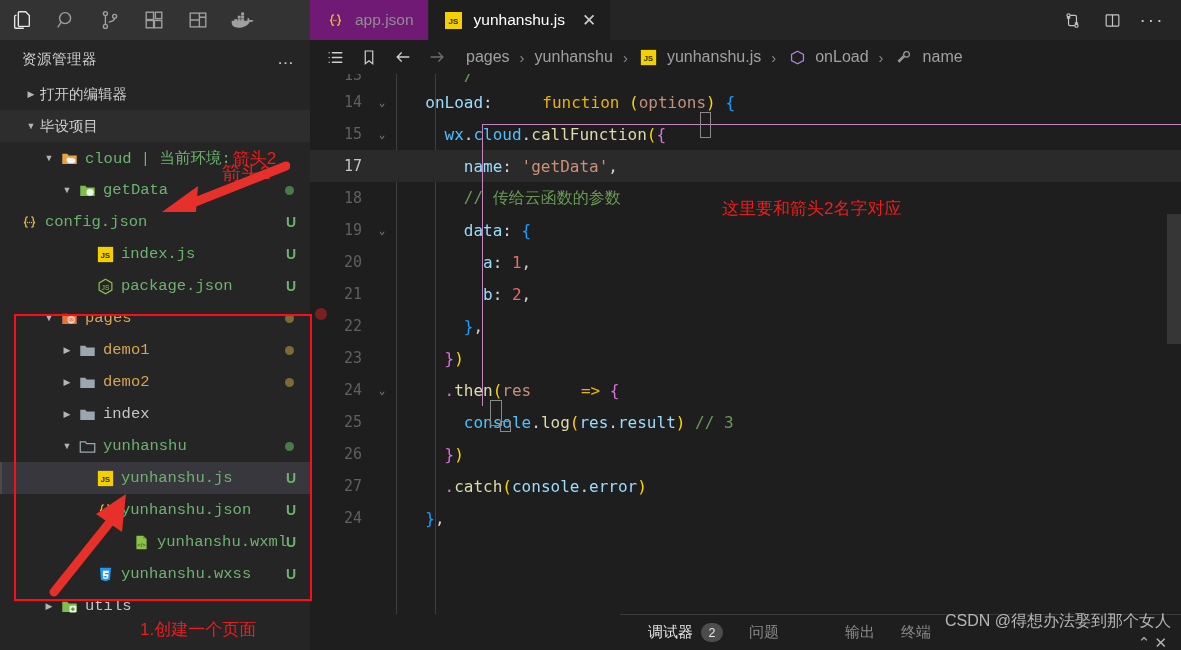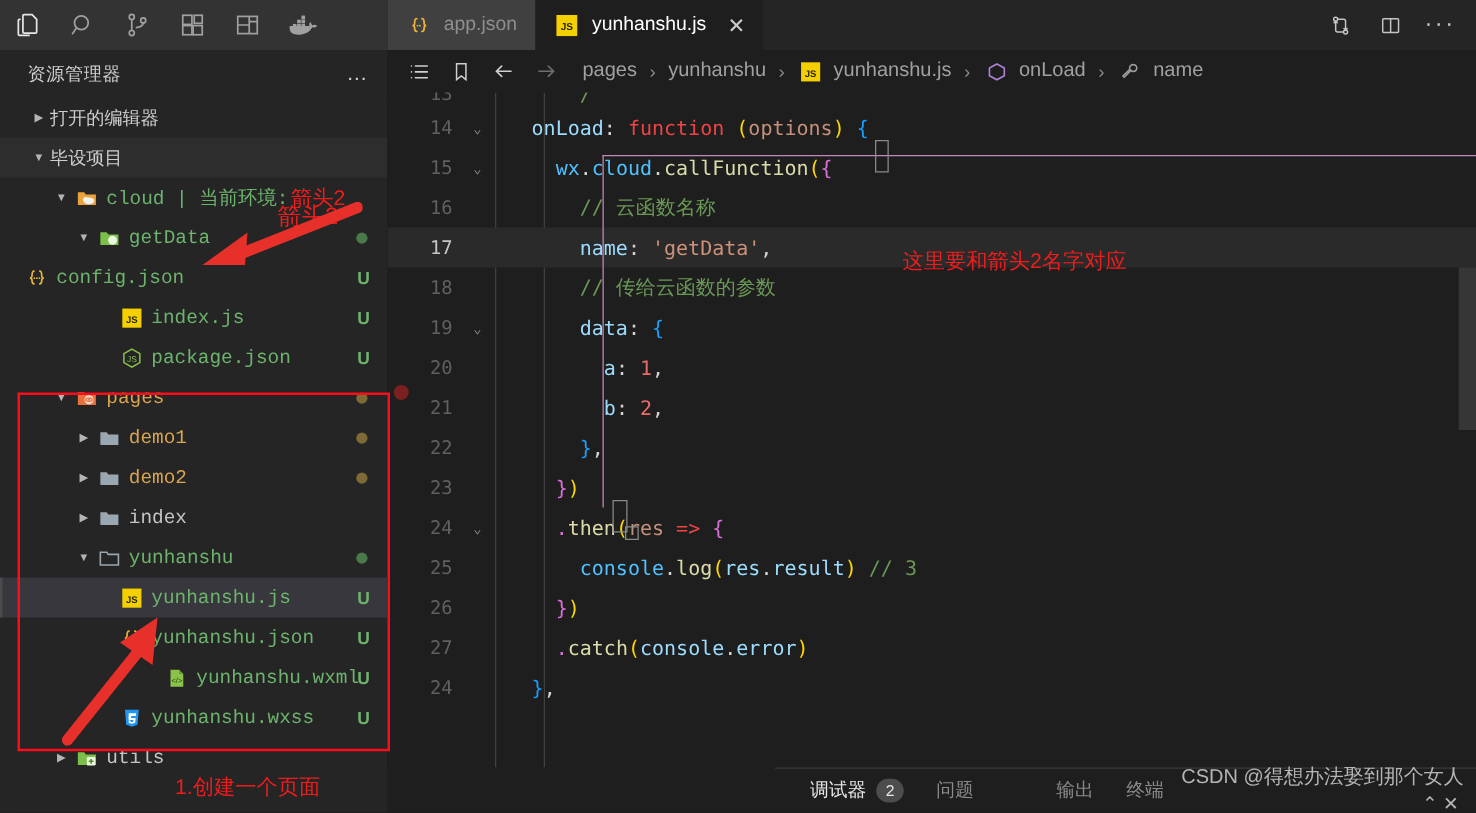--- a/index.html
+++ b/index.html
@@ -69,21 +69,21 @@
   .dot {
     position:absolute; right:16px; width:9px; height:9px; border-radius:50%;
   }
 
   
   #editor-region { position:absolute; left:310px; top:0; right:0; bottom:0; background:#1e1e1e; }
 
   #tabbar { position:relative; height:40px; background:#252526; display:flex; }
   .tab {
     height:40px; display:flex; align-items:center; padding:0 14px;
-    font-size:15.5px; color:#8f8f8f; background:#404040; gap:9px;
+    font-size:15.5px; color:#8f8f8f; background:#701a75; gap:9px;
     border-right:1px solid #252526;
   }
   .tab.active { background:#1e1e1e; color:#ffffff; }
   .tab .tabclose { margin-left:8px; font-size:17px; color:#cccccc; line-height:1; }
   #tab-actions {
     margin-left:auto; display:flex; align-items:center; gap:6px; padding-right:12px;
     background:#252526;
   }
   .tool-btn { width:34px; height:34px; display:flex; align-items:center; justify-content:center; color:#c5c5c5; }
 
@@ -111,21 +111,21 @@
     width:58px; flex:0 0 58px; text-align:right; padding-right:6px;
     color:#606060; font-size:15px;
     font-family:"DejaVu Sans Mono","Liberation Mono",monospace;
   }
   .code-line.hl .lnum { color:#c6c6c6; }
   .fold { width:28px; flex:0 0 28px; text-align:center; color:#888; font-size:11px; }
   .ctext { padding-left:10px; }
 
   
   .t-prop  { color:#9cdcfe; }
-  .t-kw    { color:#ef4444; }
+  .t-kw    { color:#eab308;margin-left:40px; }
   .t-fn    { color:#dcdcaa; }
   .t-param { color:#c5907a; }
   .t-str   { color:#ce9178; }
   .t-com   { color:#6a9955; }
   .t-num   { color:#ea6a6a; }
   .t-punc  { color:#d4d4d4; }
   .t-br1   { color:#ffd700; }
   .t-br2   { color:#da70d6; }
   .t-br3   { color:#179fff; }
   .t-obj   { color:#4fc1ff; }
@@ -524,21 +524,20 @@
       </div>
   </div>
 
   <div id="code-area">
     <div class="indent-guide" style="left:86px;"></div>
     <div class="indent-guide" style="left:125px;"></div>
     <div id="code-lines">
         <div class="code-line" style="height: 22px; margin-top: -10px; overflow: hidden;"><span class="lnum">13</span><span class="fold"></span><span class="ctext"><span class="t-punc">      </span><span class="t-com">/</span></span></div>
         <div class="code-line"><span class="lnum">14</span><span class="fold">⌄</span><span class="ctext"><span class="t-punc">  </span><span class="t-prop">onLoad</span><span class="t-punc">: </span><span class="t-kw">function</span><span class="t-punc"> </span><span class="t-br1">(</span><span class="t-param">options</span><span class="t-br1">)</span><span class="t-punc"> </span><span class="t-br3">{</span></span></div>
         <div class="code-line"><span class="lnum">15</span><span class="fold">⌄</span><span class="ctext"><span class="t-punc">    </span><span class="t-obj">wx</span><span class="t-punc">.</span><span class="t-obj">cloud</span><span class="t-punc">.</span><span class="t-fn">callFunction</span><span class="t-br1">(</span><span class="t-br2">{</span></span></div>
-        <div class="code-line"><span class="lnum">16</span><span class="fold"></span><span class="ctext"><span class="t-punc">      </span><span class="t-com">// 云函数名称</span></span></div>
         <div class="code-line hl"><span class="lnum">17</span><span class="fold"></span><span class="ctext"><span class="t-punc">      </span><span class="t-prop">name</span><span class="t-punc">: </span><span class="t-str">'getData'</span><span class="t-punc">,</span></span></div>
         <div class="code-line"><span class="lnum">18</span><span class="fold"></span><span class="ctext"><span class="t-punc">      </span><span class="t-com">// 传给云函数的参数</span></span></div>
         <div class="code-line"><span class="lnum">19</span><span class="fold">⌄</span><span class="ctext"><span class="t-punc">      </span><span class="t-prop">data</span><span class="t-punc">: </span><span class="t-br3">{</span></span></div>
         <div class="code-line"><span class="lnum">20</span><span class="fold"></span><span class="ctext"><span class="t-punc">        </span><span class="t-prop">a</span><span class="t-punc">: </span><span class="t-num">1</span><span class="t-punc">,</span></span></div>
         <div class="code-line"><span class="lnum">21</span><span class="fold"></span><span class="ctext"><span class="t-punc">        </span><span class="t-prop">b</span><span class="t-punc">: </span><span class="t-num">2</span><span class="t-punc">,</span></span></div>
         <div class="code-line"><span class="lnum">22</span><span class="fold"></span><span class="ctext"><span class="t-punc">      </span><span class="t-br3">}</span><span class="t-punc">,</span></span></div>
         <div class="code-line"><span class="lnum">23</span><span class="fold"></span><span class="ctext"><span class="t-punc">    </span><span class="t-br2">}</span><span class="t-br1">)</span></span></div>
         <div class="code-line"><span class="lnum">24</span><span class="fold">⌄</span><span class="ctext"><span class="t-punc">    </span><span class="t-br2">.</span><span class="t-fn">then</span><span class="t-br1">(</span><span class="t-param">res</span><span class="t-punc"> </span><span class="t-kw">=&gt;</span><span class="t-punc"> </span><span class="t-br2">{</span></span></div>
         <div class="code-line"><span class="lnum">25</span><span class="fold"></span><span class="ctext"><span class="t-punc">      </span><span class="t-obj">console</span><span class="t-punc">.</span><span class="t-fn">log</span><span class="t-br1">(</span><span class="t-prop">res</span><span class="t-punc">.</span><span class="t-prop">result</span><span class="t-br1">)</span><span class="t-punc"> </span><span class="t-com">// 3</span></span></div>
         <div class="code-line"><span class="lnum">26</span><span class="fold"></span><span class="ctext"><span class="t-punc">    </span><span class="t-br2">}</span><span class="t-br1">)</span></span></div>

